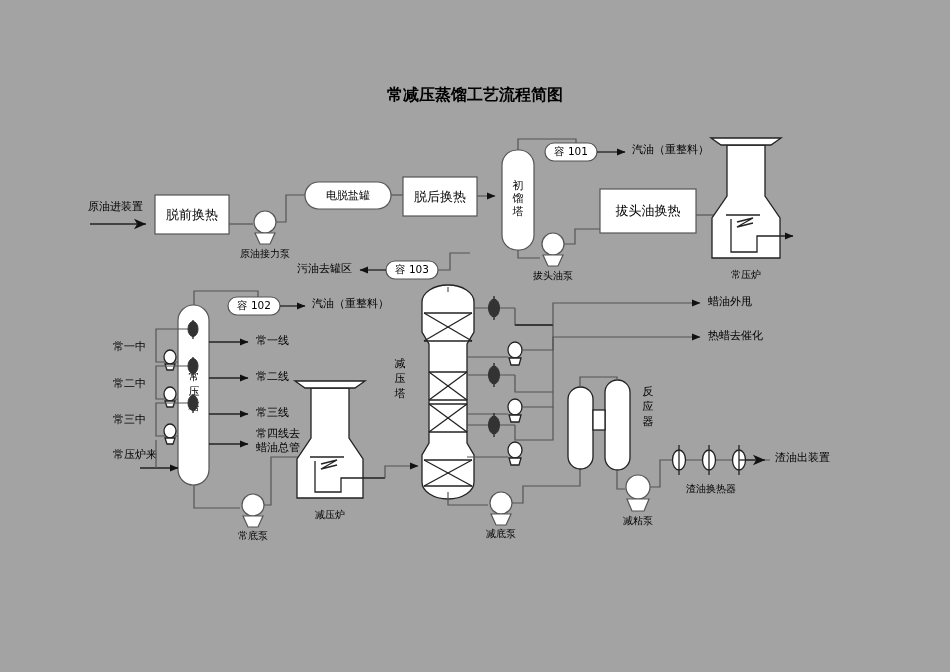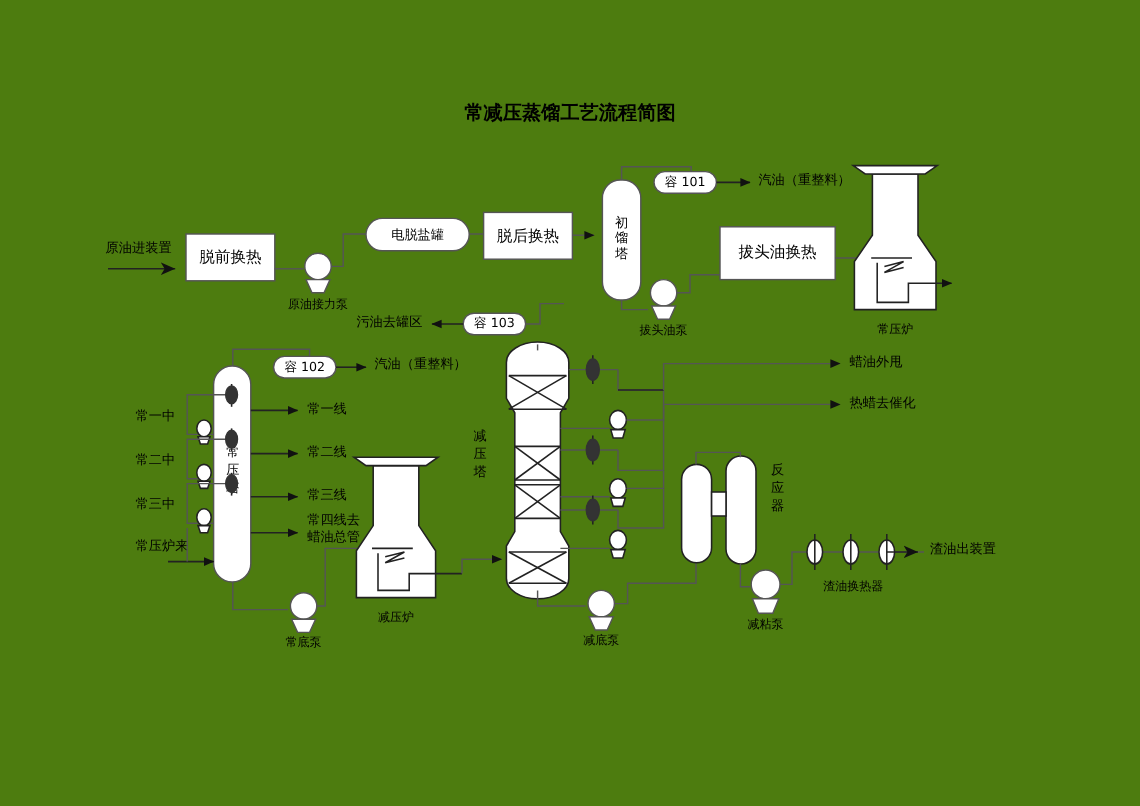--- a/index.html
+++ b/index.html
@@ -1,18 +1,18 @@
 <!DOCTYPE html>
 <html><head>
 <meta charset="utf-8">
 <style>
   html,body{margin:0;padding:0;background:#ffffff;}
   body{width:950px;height:672px;overflow:hidden;
        font-family:"DejaVu Sans","Liberation Sans",sans-serif;}
-  #stage{position:relative;width:950px;height:672px;background:#4d7c0f;}
+  #stage{position:relative;width:950px;height:672px;background:#a3a3a3;}
   #pfd{position:absolute;left:0;top:0;}
   .ttl{font-size:16px;font-weight:bold;fill:#000;}
   .lbl{font-size:11px;fill:#000;}
   .lbl-sm{font-size:10px;fill:#000;}
   .lbl-bx{font-size:13px;fill:#000;}
   .lbl-vs{font-size:10.5px;fill:#000;}
   .ln{stroke:#555;stroke-width:1.2;fill:none;}
   .ln-d{stroke:#222;stroke-width:1.3;fill:none;}
   .shp{stroke:#555;stroke-width:1.2;fill:#fff;}
   .shp-d{stroke:#222;stroke-width:1.3;fill:#fff;}

